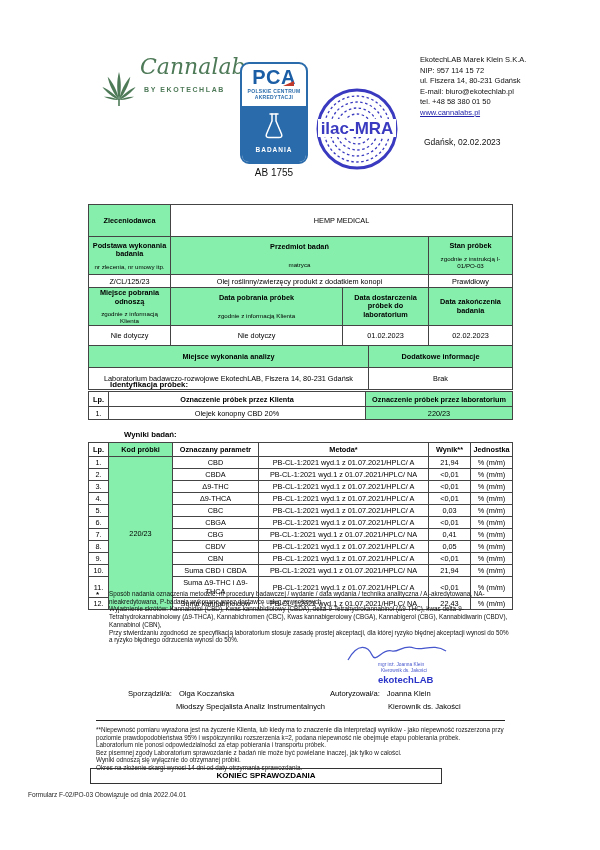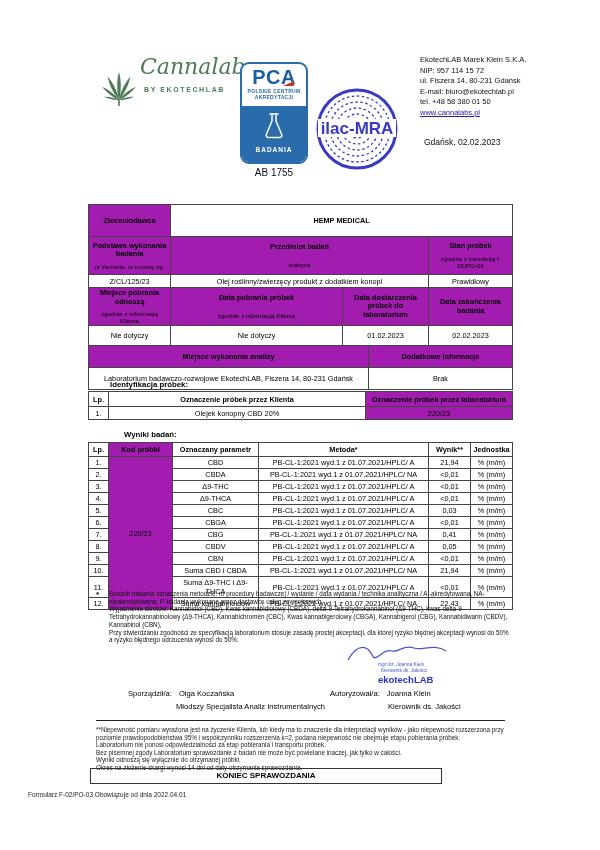--- a/index.html
+++ b/index.html
@@ -27,24 +27,24 @@
   .address a{color:#2222aa;text-decoration:underline;}
   .place-date{position:absolute;left:424px;top:137px;font-size:8.5px;color:#111;}
 
   .report-title{position:absolute;left:0;top:186px;width:480px;text-align:center;font-size:11.5px;font-weight:bold;color:#628f6d;margin-top:26px;}
   .report-title .num{margin-left:7px;}
 
   
   table.tbl{border-collapse:collapse;table-layout:fixed;background:#fff;}
   table.tbl{border:1.5px solid #333;}
   table.tbl td{border:1px solid #444;font-size:7.3px;text-align:center;vertical-align:middle;padding:1px 2px;overflow:hidden;box-sizing:border-box;}
-  .green{background:#a21caf;}
+  .green{background:#86efac;}
   .bold{font-weight:bold;}
   .left{text-align:left;}
-  .vtop{vertical-align:top;font-weight:bold;}
+  .vtop{vertical-align:top;}
   .hcell-title{font-weight:bold;font-size:7.3px;line-height:8.5px;}
   .hcell-sub{font-weight:normal;font-size:6.2px;line-height:7px;margin-top:4px;}
   .info-tbl{position:absolute;left:88px;top:204px;width:424px;}
   .method-cell{font-size:5.5px;white-space:nowrap;}
 
   .section-label{position:absolute;font-size:7.8px;font-weight:bold;}
   .ident-tbl{position:absolute;left:88px;top:391px;width:424px;}
   .results-tbl{position:absolute;left:88px;top:442px;width:424px;}
   .results-tbl td{height:11px;font-size:7px;padding:0 2px;}
   .results-tbl tr.hdr td{height:14px;font-size:7.3px;}

